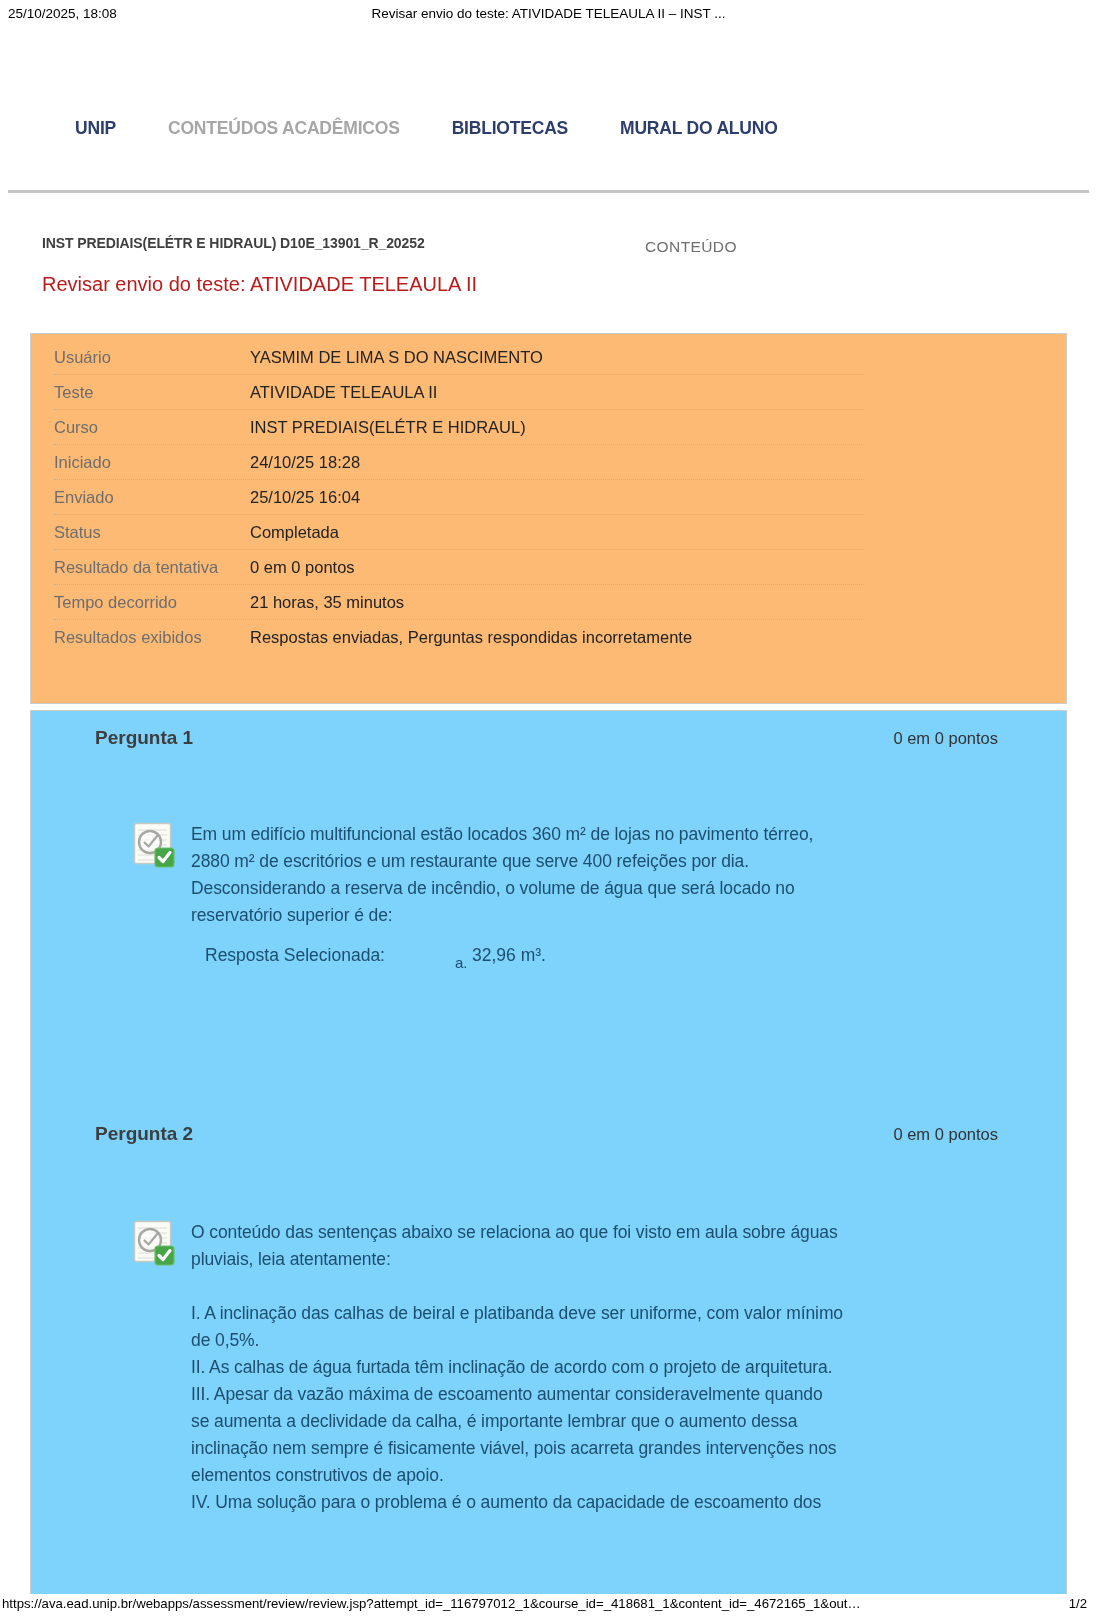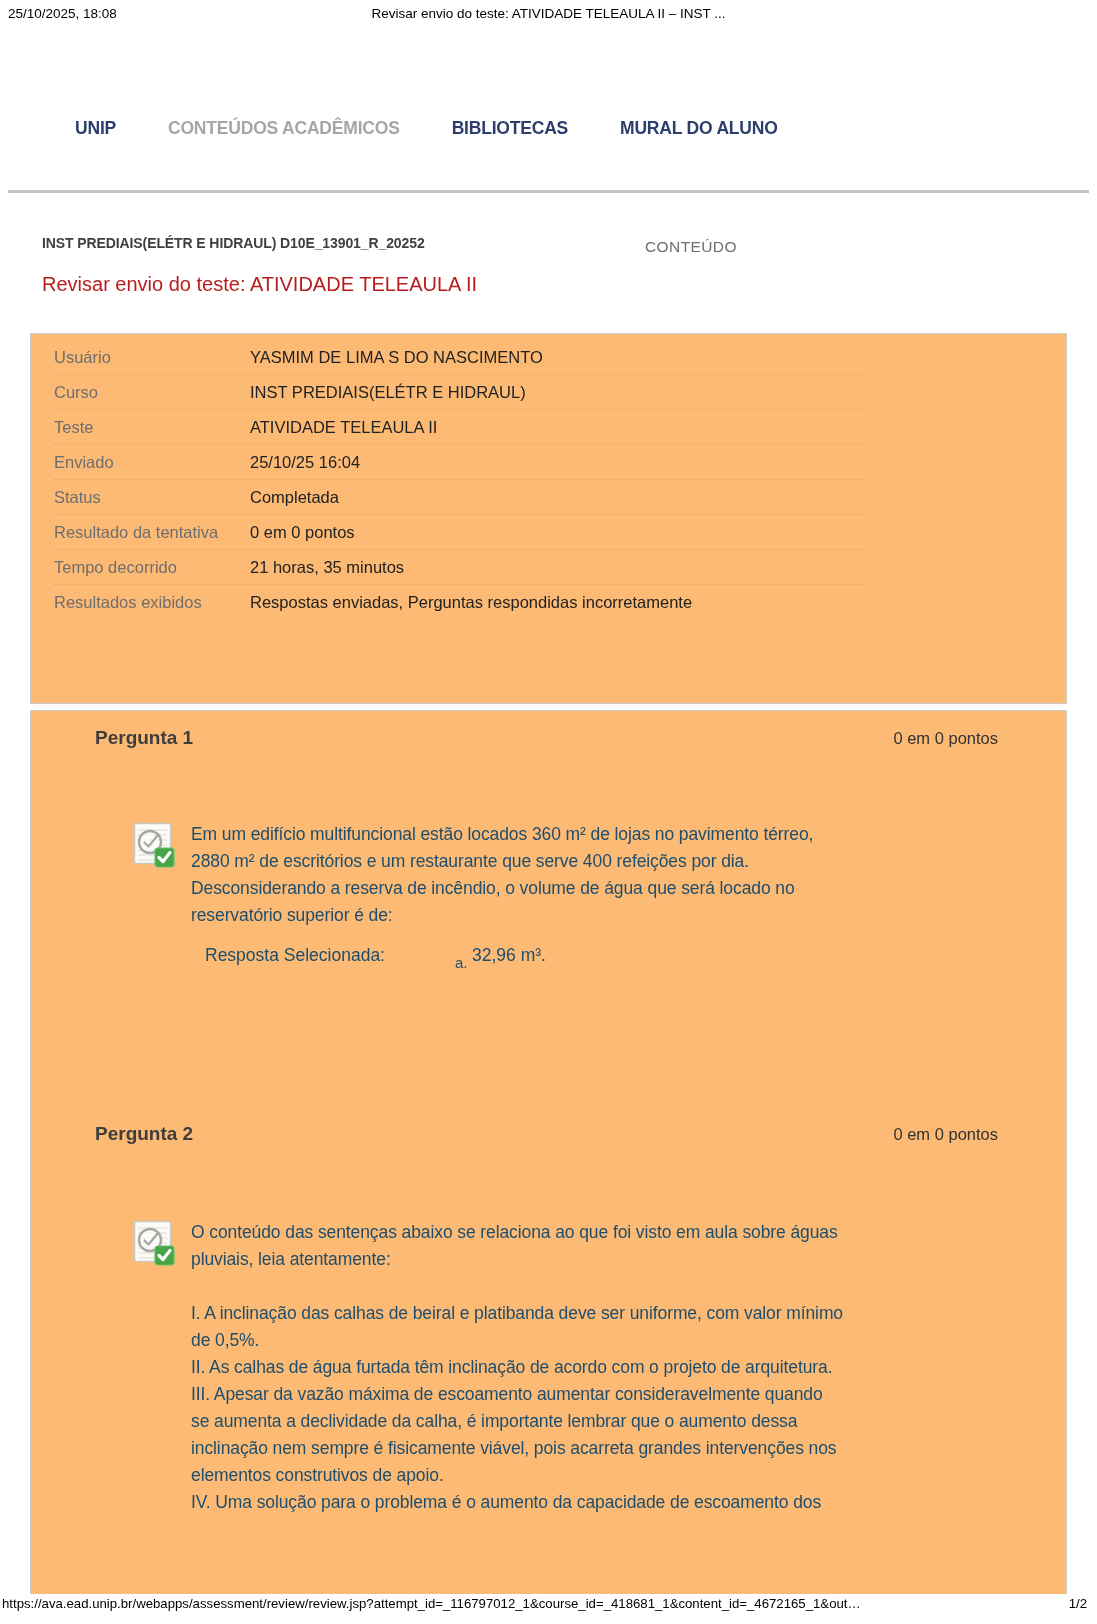--- a/index.html
+++ b/index.html
@@ -37,21 +37,21 @@
     border: 1px solid #cccccc; background: #fdba74; padding: 6px 0 0 23px;
   }
   .summary-row { display: flex; width: 810px; padding: 7.5px 0; border-bottom: 1px dotted #b3b3b3; align-items: flex-start; }
   .summary-row:last-child { border-bottom: none; }
   .summary-label { width: 196px; flex: 0 0 196px; font-size: 16.5px; color: #6e6e6e; line-height: 19px; }
   .summary-value { font-size: 16.5px; color: #222222; line-height: 19px; }
 
   
   .questions-box {
     position: absolute; left: 30px; top: 710px; width: 1037px; height: 884px;
-    border: 1px solid #cccccc; border-bottom: none; background: #fdba74;
+    border: 1px solid #cccccc; border-bottom: none; background: #7dd3fc;
   }
   .q-header { position: absolute; left: 64px; right: 68px; display: flex; justify-content: space-between; align-items: baseline; }
   .q-header--1 { top: 16px; }
   .q-header--2 { top: 412px; }
   .q-heading { font-size: 19px; font-weight: 700; color: #3e3e3e; }
   .q-points { font-size: 16.5px; color: #333333; }
 
   .q-content { position: absolute; left: 102px; display: flex; gap: 16px; align-items: flex-start; }
   .q-content--1 { top: 110px; }
   .q-content--2 { top: 508px; }
@@ -85,26 +85,30 @@
 <div class="course-title">INST PREDIAIS(ELÉTR E HIDRAUL) D10E_13901_R_20252</div>
 <a class="content-link">CONTEÚDO</a>
 <div class="page-subtitle">Revisar envio do teste: ATIVIDADE TELEAULA II</div>
 
 <div class="summary-box">
   <div class="summary-row">
     <span class="summary-label">Usuário</span>
     <span class="summary-value">YASMIM DE LIMA S DO NASCIMENTO</span>
   </div>
   <div class="summary-row">
+    <span class="summary-label">Teste</span>
+    <span class="summary-value">ATIVIDADE TELEAULA II</span>
+  </div>
+  <div class="summary-row">
     <span class="summary-label">Curso</span>
     <span class="summary-value">INST PREDIAIS(ELÉTR E HIDRAUL)</span>
   </div>
   <div class="summary-row">
-    <span class="summary-label">Teste</span>
-    <span class="summary-value">ATIVIDADE TELEAULA II</span>
+    <span class="summary-label">Iniciado</span>
+    <span class="summary-value">24/10/25 18:28</span>
   </div>
   <div class="summary-row">
     <span class="summary-label">Enviado</span>
     <span class="summary-value">25/10/25 16:04</span>
   </div>
   <div class="summary-row">
     <span class="summary-label">Status</span>
     <span class="summary-value">Completada</span>
   </div>
   <div class="summary-row">

